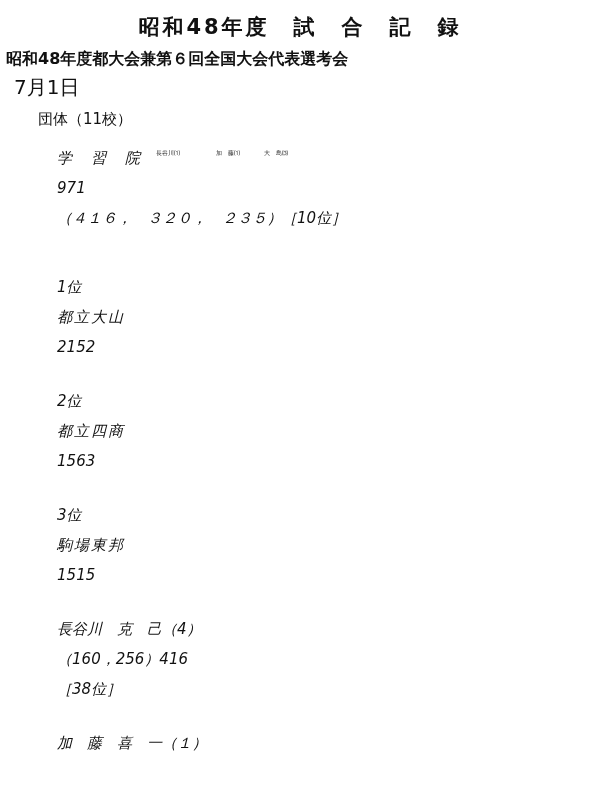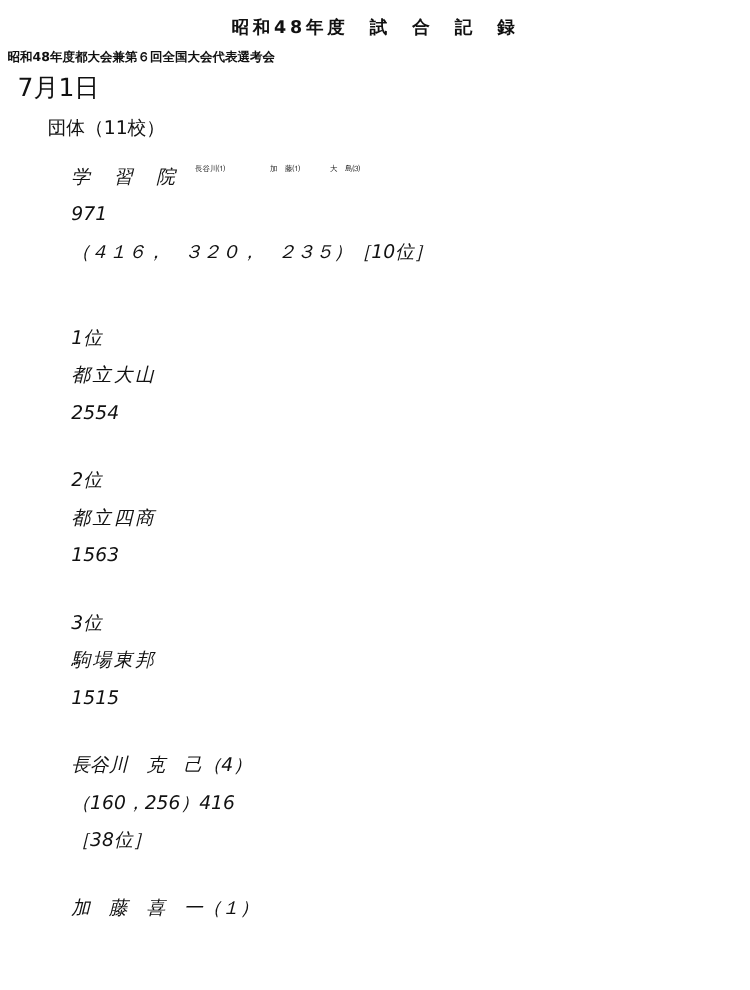--- a/index.html
+++ b/index.html
@@ -16,34 +16,34 @@
     overflow: hidden;
   }
   .page {
     width: 600px;
     height: 792px;
     position: relative;
     box-sizing: border-box;
   }
   .title {
     text-align: center;
-    font-size: 14px;
+    font-size: 21px;
     font-weight: bold;
     letter-spacing: 3px;
     margin-top: 13px;
     margin-bottom: 6px;
   }
   .line {
     font-size: 15px;
     line-height: 1.0;
     white-space: pre;
     position: relative;
   }
   .l-head {
-    font-size: 10px;
+    font-size: 16px;
     font-weight: bold;
     margin-left: 6px;
     margin-top: 8px;
     margin-bottom: 6px;
     letter-spacing: 0px;
   }
   .l-date {
     margin-left: 14px;
     margin-top: 7px;
     margin-bottom: 15px;
@@ -99,21 +99,21 @@
     <span class="tail-gap" style="width:6px"></span>
     <span class="nm">（４１６，　３２０，　２３５）［10位］</span>
     <span class="rubi" style="left:118px">長谷川⑴　　　　　　加　藤⑴　　　　大　島⑶</span>
   </div>
 
   <div class="line row ind2">
     <span class="nm">1位</span>
     <span class="tail-gap" style="width:10px"></span>
     <span class="nm sp2">都立大山</span>
     <span class="tail-gap" style="width:18px"></span>
-    <span class="nm">2554</span>
+    <span class="nm">2152</span>
   </div>
 
   <div class="line row ind2">
     <span class="nm">2位</span>
     <span class="tail-gap" style="width:10px"></span>
     <span class="nm sp2">都立四商</span>
     <span class="tail-gap" style="width:18px"></span>
     <span class="nm">1563</span>
   </div>
 

